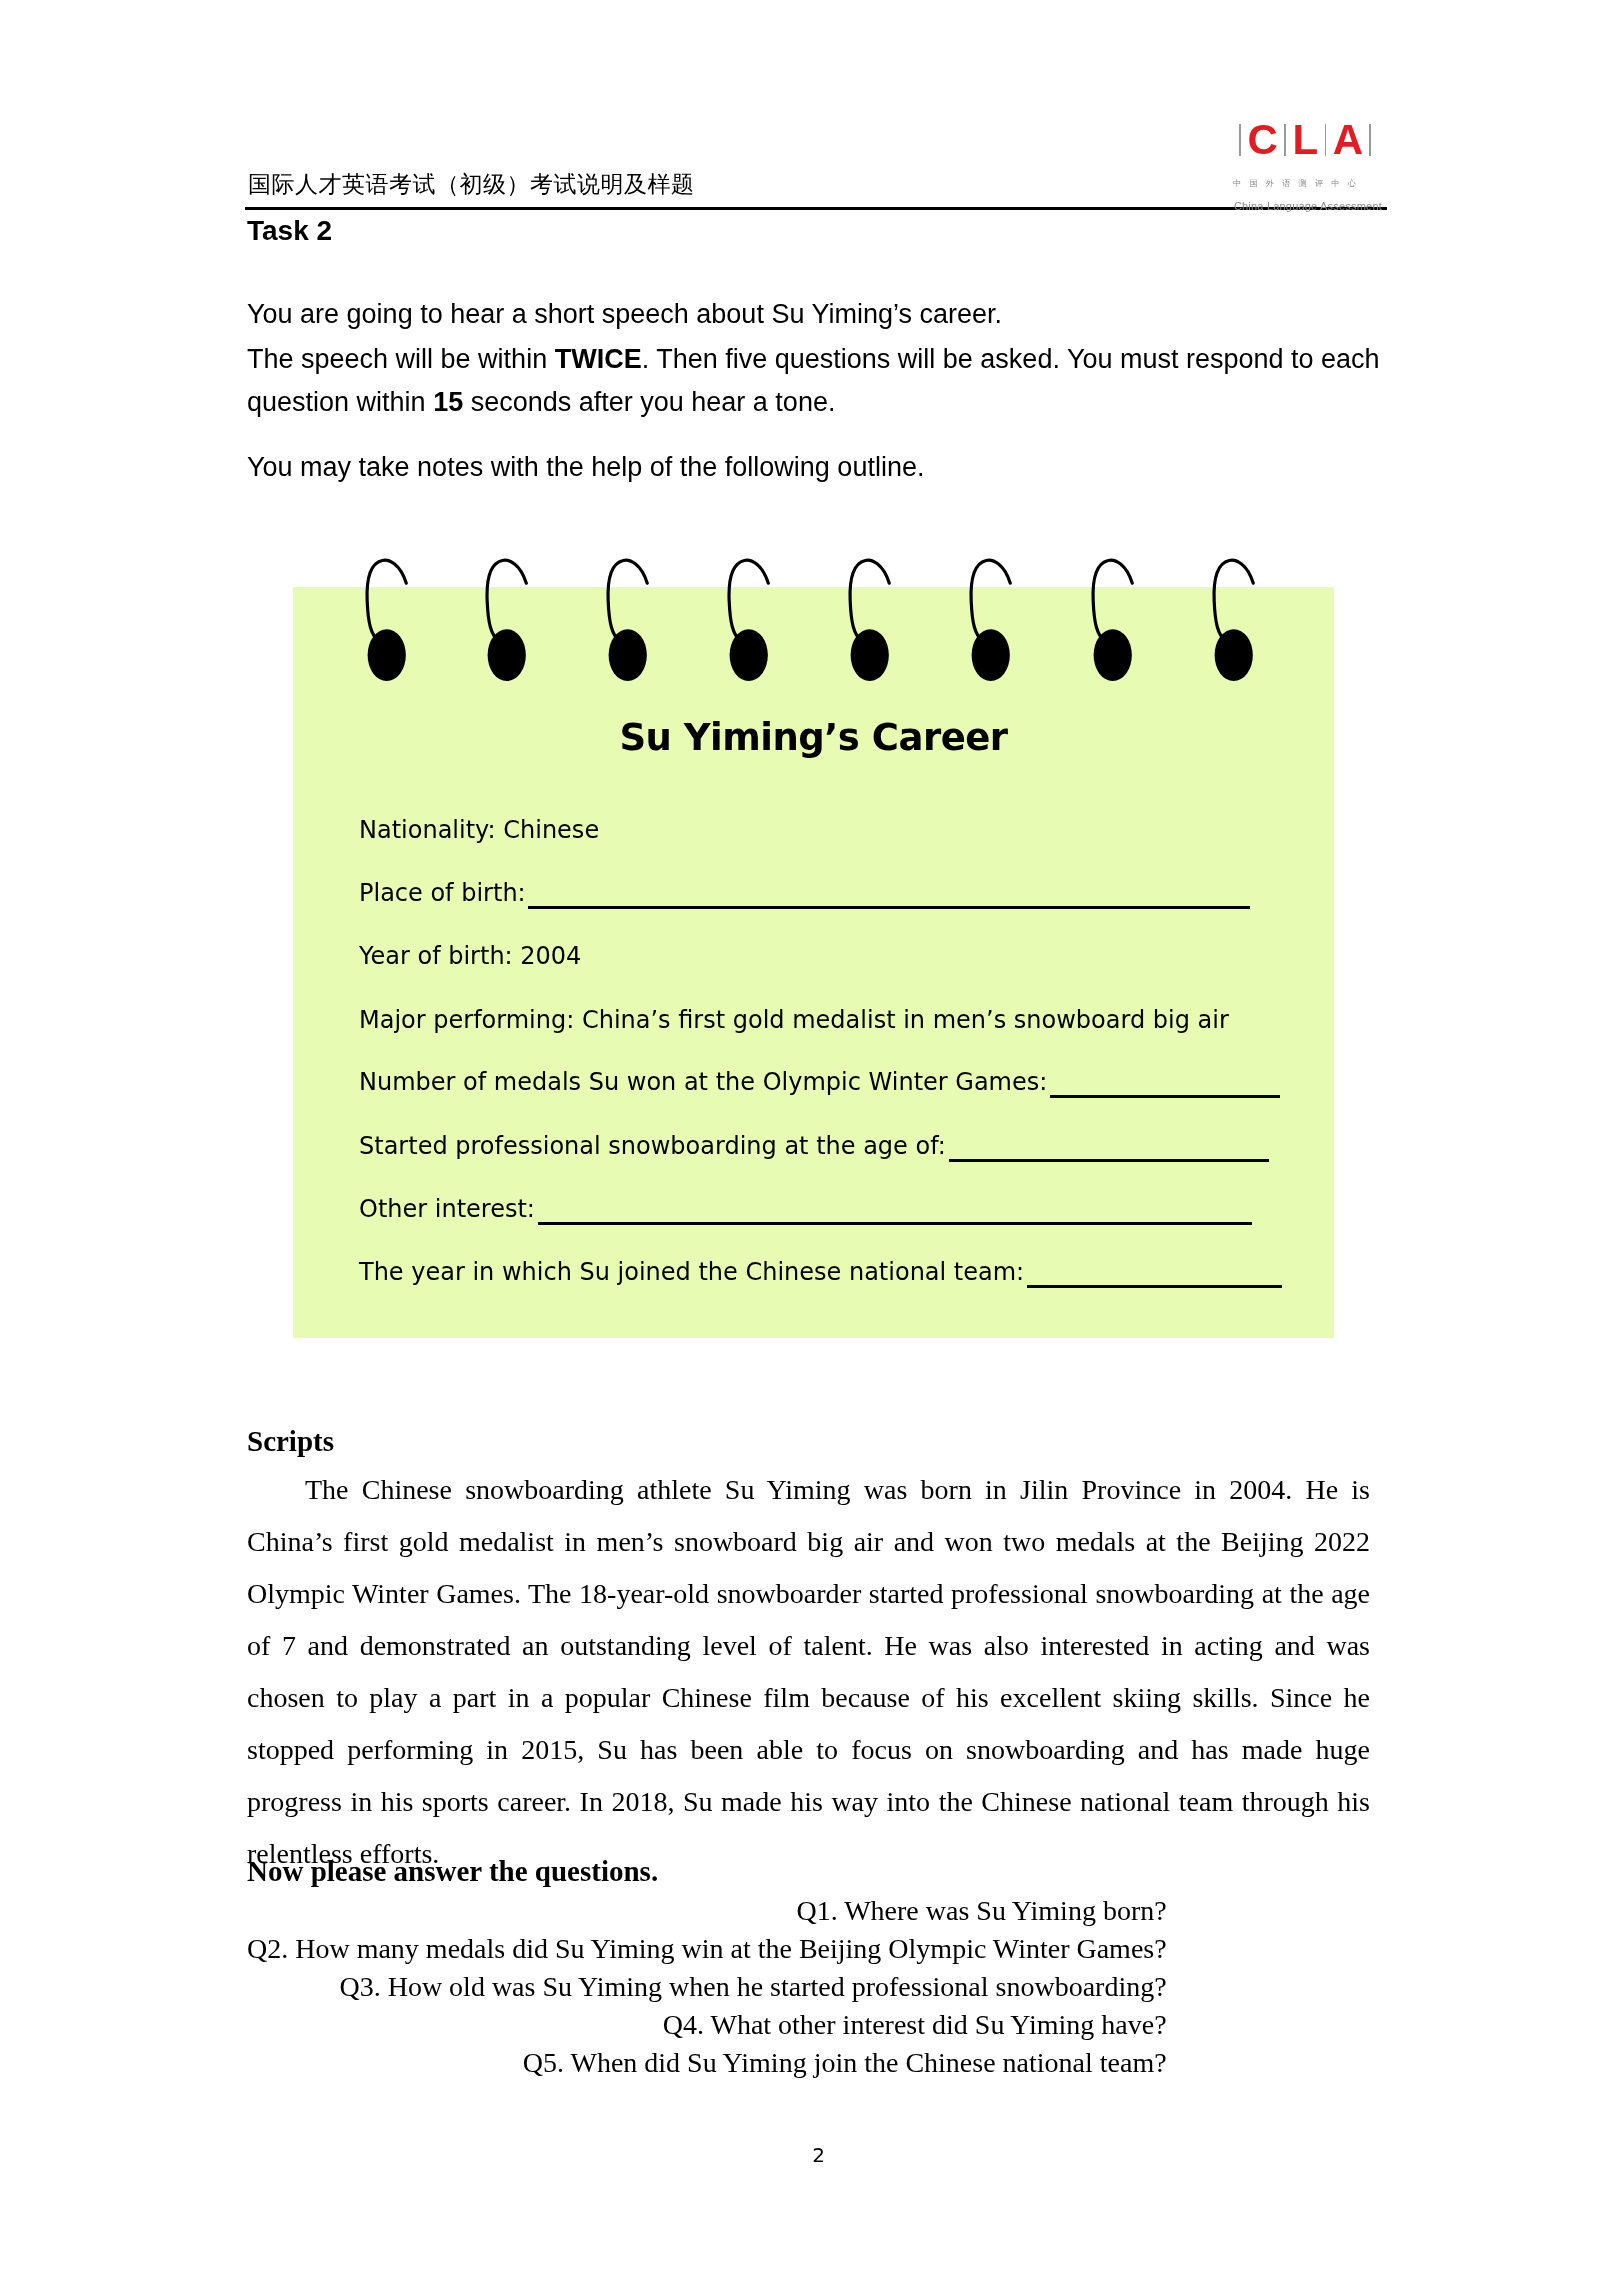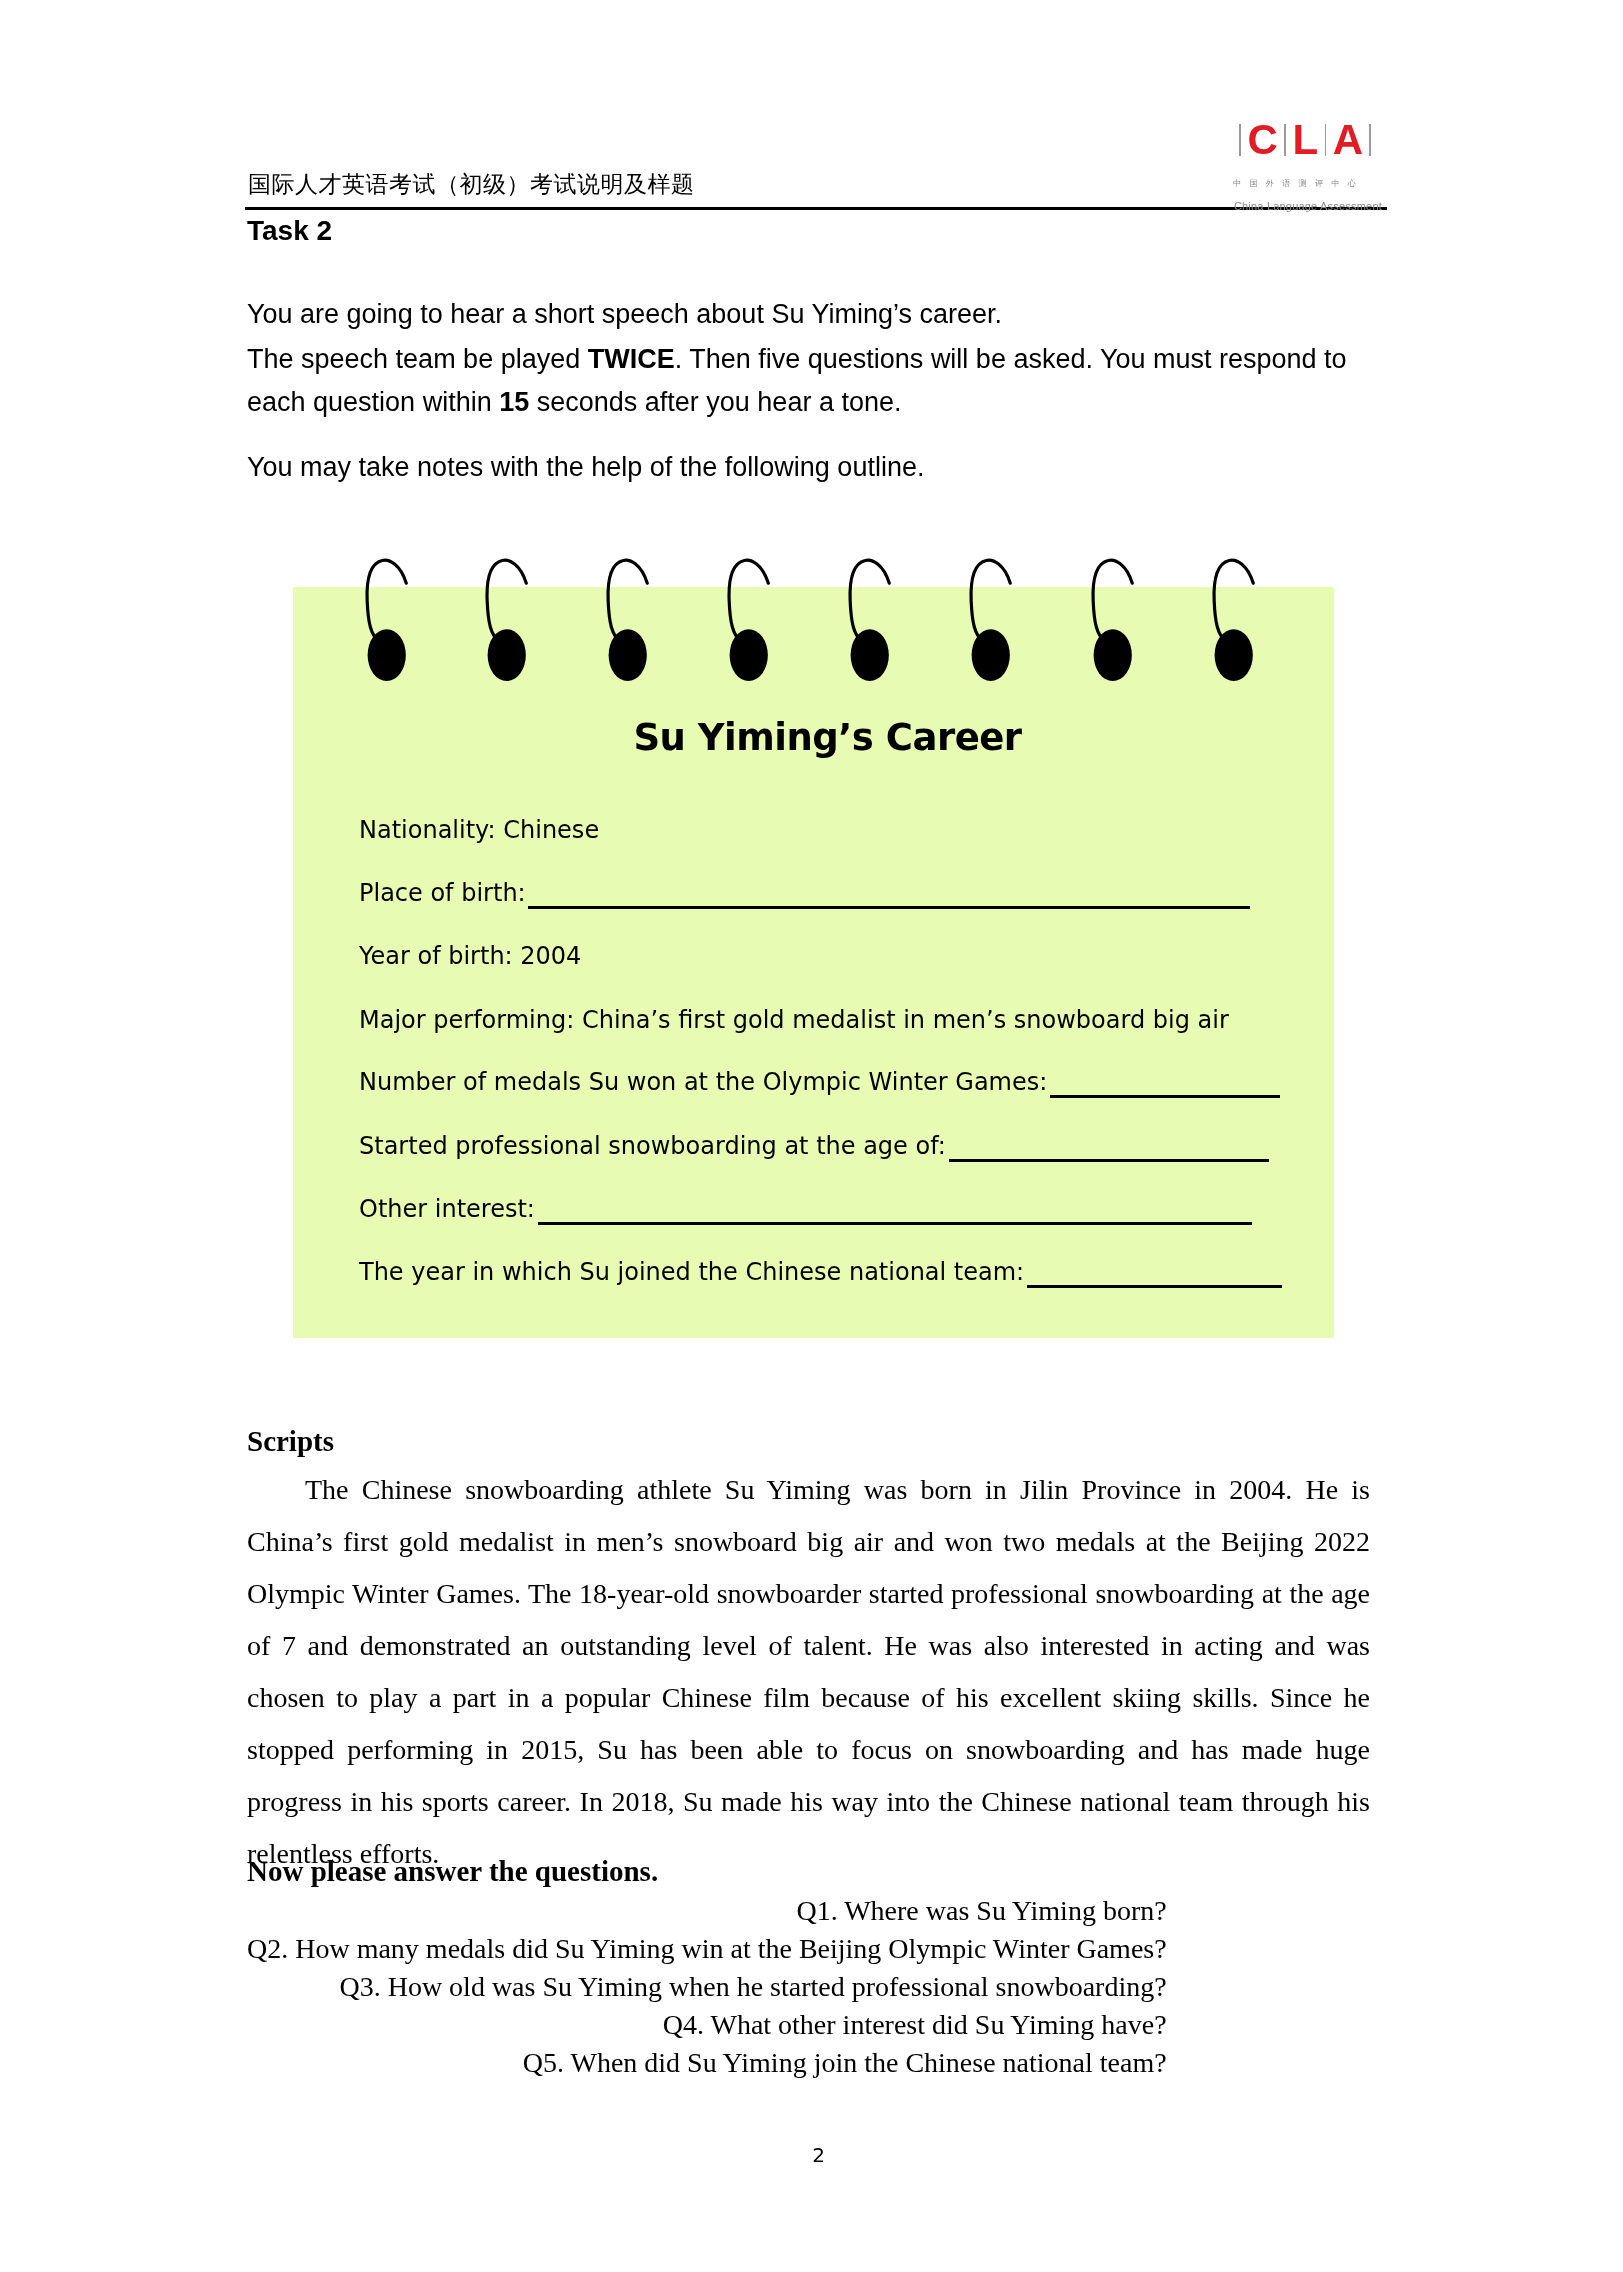--- a/index.html
+++ b/index.html
@@ -21,21 +21,21 @@
   
   #task-title { left:247px; top:214px; font-size:28px; font-weight:bold; line-height:34px; }
   .intro { left:247px; font-size:27px; line-height:43px; width:1145px; }
   #intro-1 { top:273px;margin-top:20px; }
   #intro-2 { top:338px; }
   #intro-3 { top:446px; }
 
   
   #panel { left:293px; top:587px; width:1041px; height:751px; background:#e8fbb2; }
   .ring { position:absolute; top:555px; width:64px; height:132px; }
-  #panel-title { left:293px; width:1041px; top:715px; text-align:center; font-size:37px; font-weight:bold; line-height:45px; font-family:"DejaVu Sans", sans-serif; letter-spacing:-0.5px;padding-left:14px; }
+  #panel-title { left:293px; width:1041px; top:715px; text-align:center; font-size:37px; font-weight:bold; line-height:45px; font-family:"DejaVu Sans", sans-serif; letter-spacing:-0.5px; }
   .row { position:absolute; left:359px; font-family:"DejaVu Sans", sans-serif; font-size:24px; line-height:32px; white-space:nowrap; display:flex; align-items:flex-end; }
   .blank { display:inline-block; border-bottom:3.2px solid #000; height:25.5px; margin-left:2.7px; }
 
   
   #scripts-title { left:247px; top:1423px; font-size:29px; font-weight:bold; line-height:36px; }
   #scripts-body { left:247px; top:1464px; width:1123px; font-size:28px; line-height:52px; text-align:justify; text-indent:58px; }
 
   #questions-title { left:247px; top:1852px; font-size:29px; font-weight:bold; line-height:38px; }
   #questions { left:247px; top:1892px; font-size:28px; line-height:38px; }
   #questions div { white-space:nowrap;text-align:right; }
@@ -57,21 +57,21 @@
     <span class="bar"></span>
     <span class="ltr">A</span>
     <span class="bar"></span>
   </div>
   <div class="en sans">China Language Assessment</div>
   <div class="cn sans">中国外语测评中心</div>
 </div>
 
 <div id="task-title" class="abs sans">Task 2</div>
 <div id="intro-1" class="abs sans intro">You are going to hear a short speech about Su Yiming’s career.</div>
-<div id="intro-2" class="abs sans intro"><span>The speech team be played </span><b>TWICE</b><span>. Then five questions will be asked. You must respond to each question within </span><b>15</b><span> seconds after you hear a tone.</span></div>
+<div id="intro-2" class="abs sans intro"><span>The speech will be within </span><b>TWICE</b><span>. Then five questions will be asked. You must respond to each question within </span><b>15</b><span> seconds after you hear a tone.</span></div>
 <div id="intro-3" class="abs sans intro">You may take notes with the help of the following outline.</div>
 
 <div id="panel" class="abs" style="background: rgb(232, 251, 178);"></div>
 <div id="rings">
     <svg class="ring" viewBox="0 0 140 290" style="left: 357px;">
       <path d="M108 62 C 95 20, 70 8, 55 12 C 30 18, 20 50, 22 100 C 24 150, 30 175, 48 190" fill="none" stroke="#000" stroke-width="7" stroke-linecap="round"></path>
       <ellipse cx="65" cy="220" rx="42" ry="57" fill="#000"></ellipse>
     </svg>
     <svg class="ring" viewBox="0 0 140 290" style="left: 477px;">
       <path d="M108 62 C 95 20, 70 8, 55 12 C 30 18, 20 50, 22 100 C 24 150, 30 175, 48 190" fill="none" stroke="#000" stroke-width="7" stroke-linecap="round"></path>

